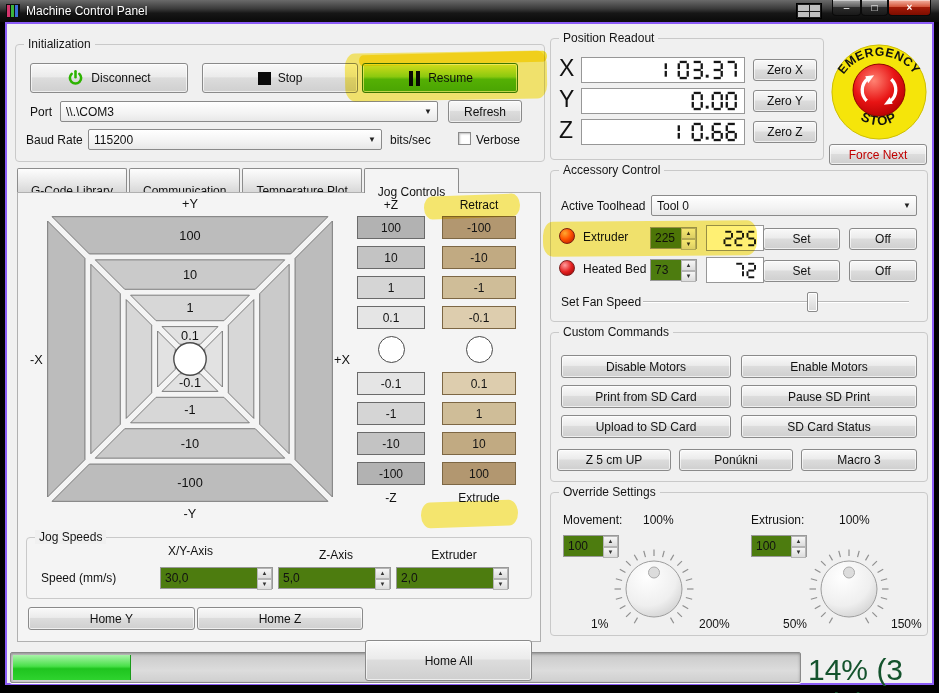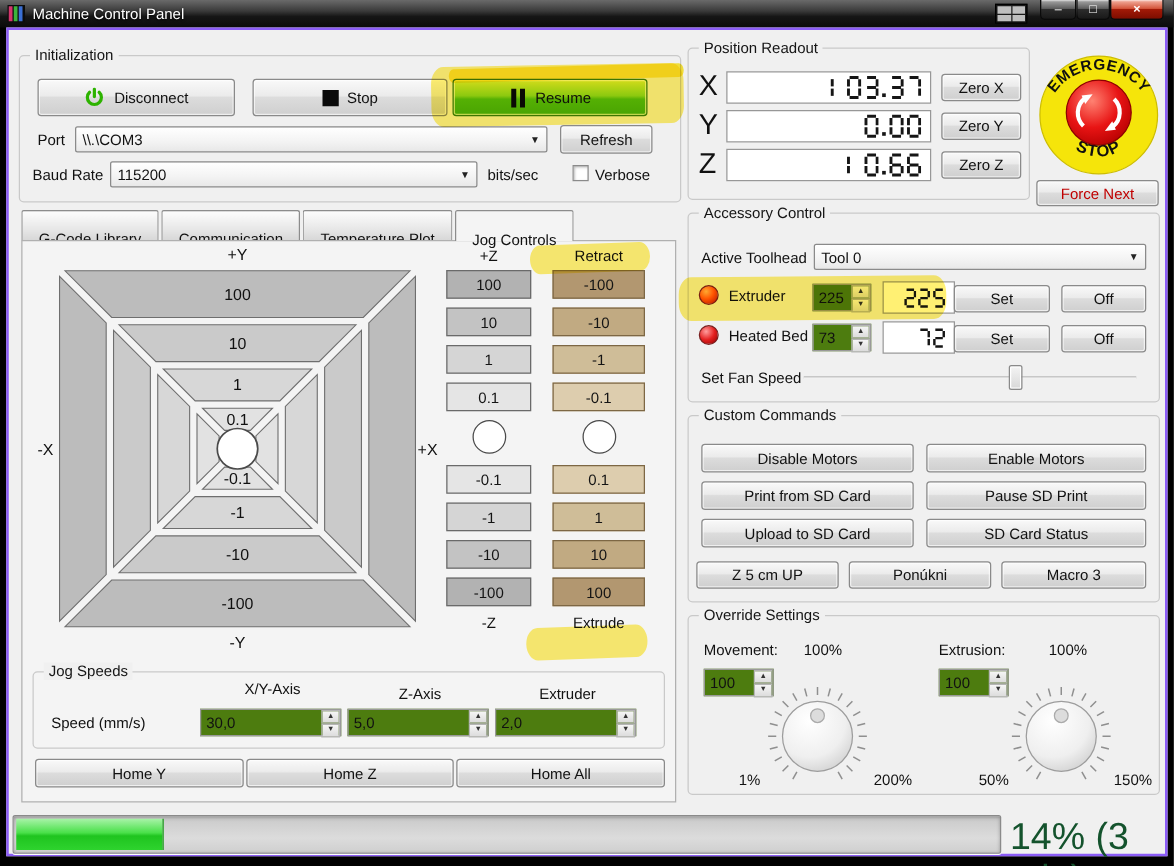--- a/index.html
+++ b/index.html
@@ -206,21 +206,21 @@
           <div class="jcircle"></div>
           <div class="jbtn e4">0.1</div>
           <div class="jbtn e3">1</div>
           <div class="jbtn e2">10</div>
           <div class="jbtn e1">100</div>
           <div class="colhead">Extrude</div>
         </div>
 
       <div class="grp" style="left:8px;top:344px;width:506px;height:62px;">
         <span class="lg">Jog Speeds</span>
-        <span class="lbl" style="left:141px;top:6px;width:100px;text-align:center;">X/Y-Axis</span>
+        <span class="lbl" style="left:141px;top:6px;width:100px;text-align:left;">X/Y-Axis</span>
         <span class="lbl" style="left:259px;top:10px;width:100px;text-align:center;">Z-Axis</span>
         <span class="lbl" style="left:377px;top:10px;width:100px;text-align:center;">Extruder</span>
         <span class="lbl" style="left:14px;top:33px;">Speed (mm/s)</span>
         <div class="spin" style="left:133px;top:29px;width:113px;">
           <span class="v">30,0</span>
           <span class="sbtns">
               <span>▲</span>
               <span>▼</span>
             </span>
         </div>
@@ -240,21 +240,21 @@
         </div>
       </div>
 
       <div style="position:absolute;left:10px;top:414px;width:504px;display:flex;gap:2px;">
         <div class="btn" style="flex:1;height:23px;">
             <span>Home Y</span>
           </div>
         <div class="btn" style="flex:1;height:23px;">
             <span>Home Z</span>
           </div>
-        <div class="btn" style="flex:1;height:23px;">
+        <div class="btn" style="flex:1;height:41px;margin-top:33px;">
             <span>Home All</span>
           </div>
       </div>
     </div>
 
     <div class="grp" style="left:543px;top:14px;width:274px;height:122px;">
       <span class="lg">Position Readout</span>
       <span class="axisletter" style="left:8px;top:16px;">X</span>
       <div class="display" style="left:30px;top:18px;width:164px;height:26px;">
           <svg class="ssc" viewBox="0 0 14 22">

